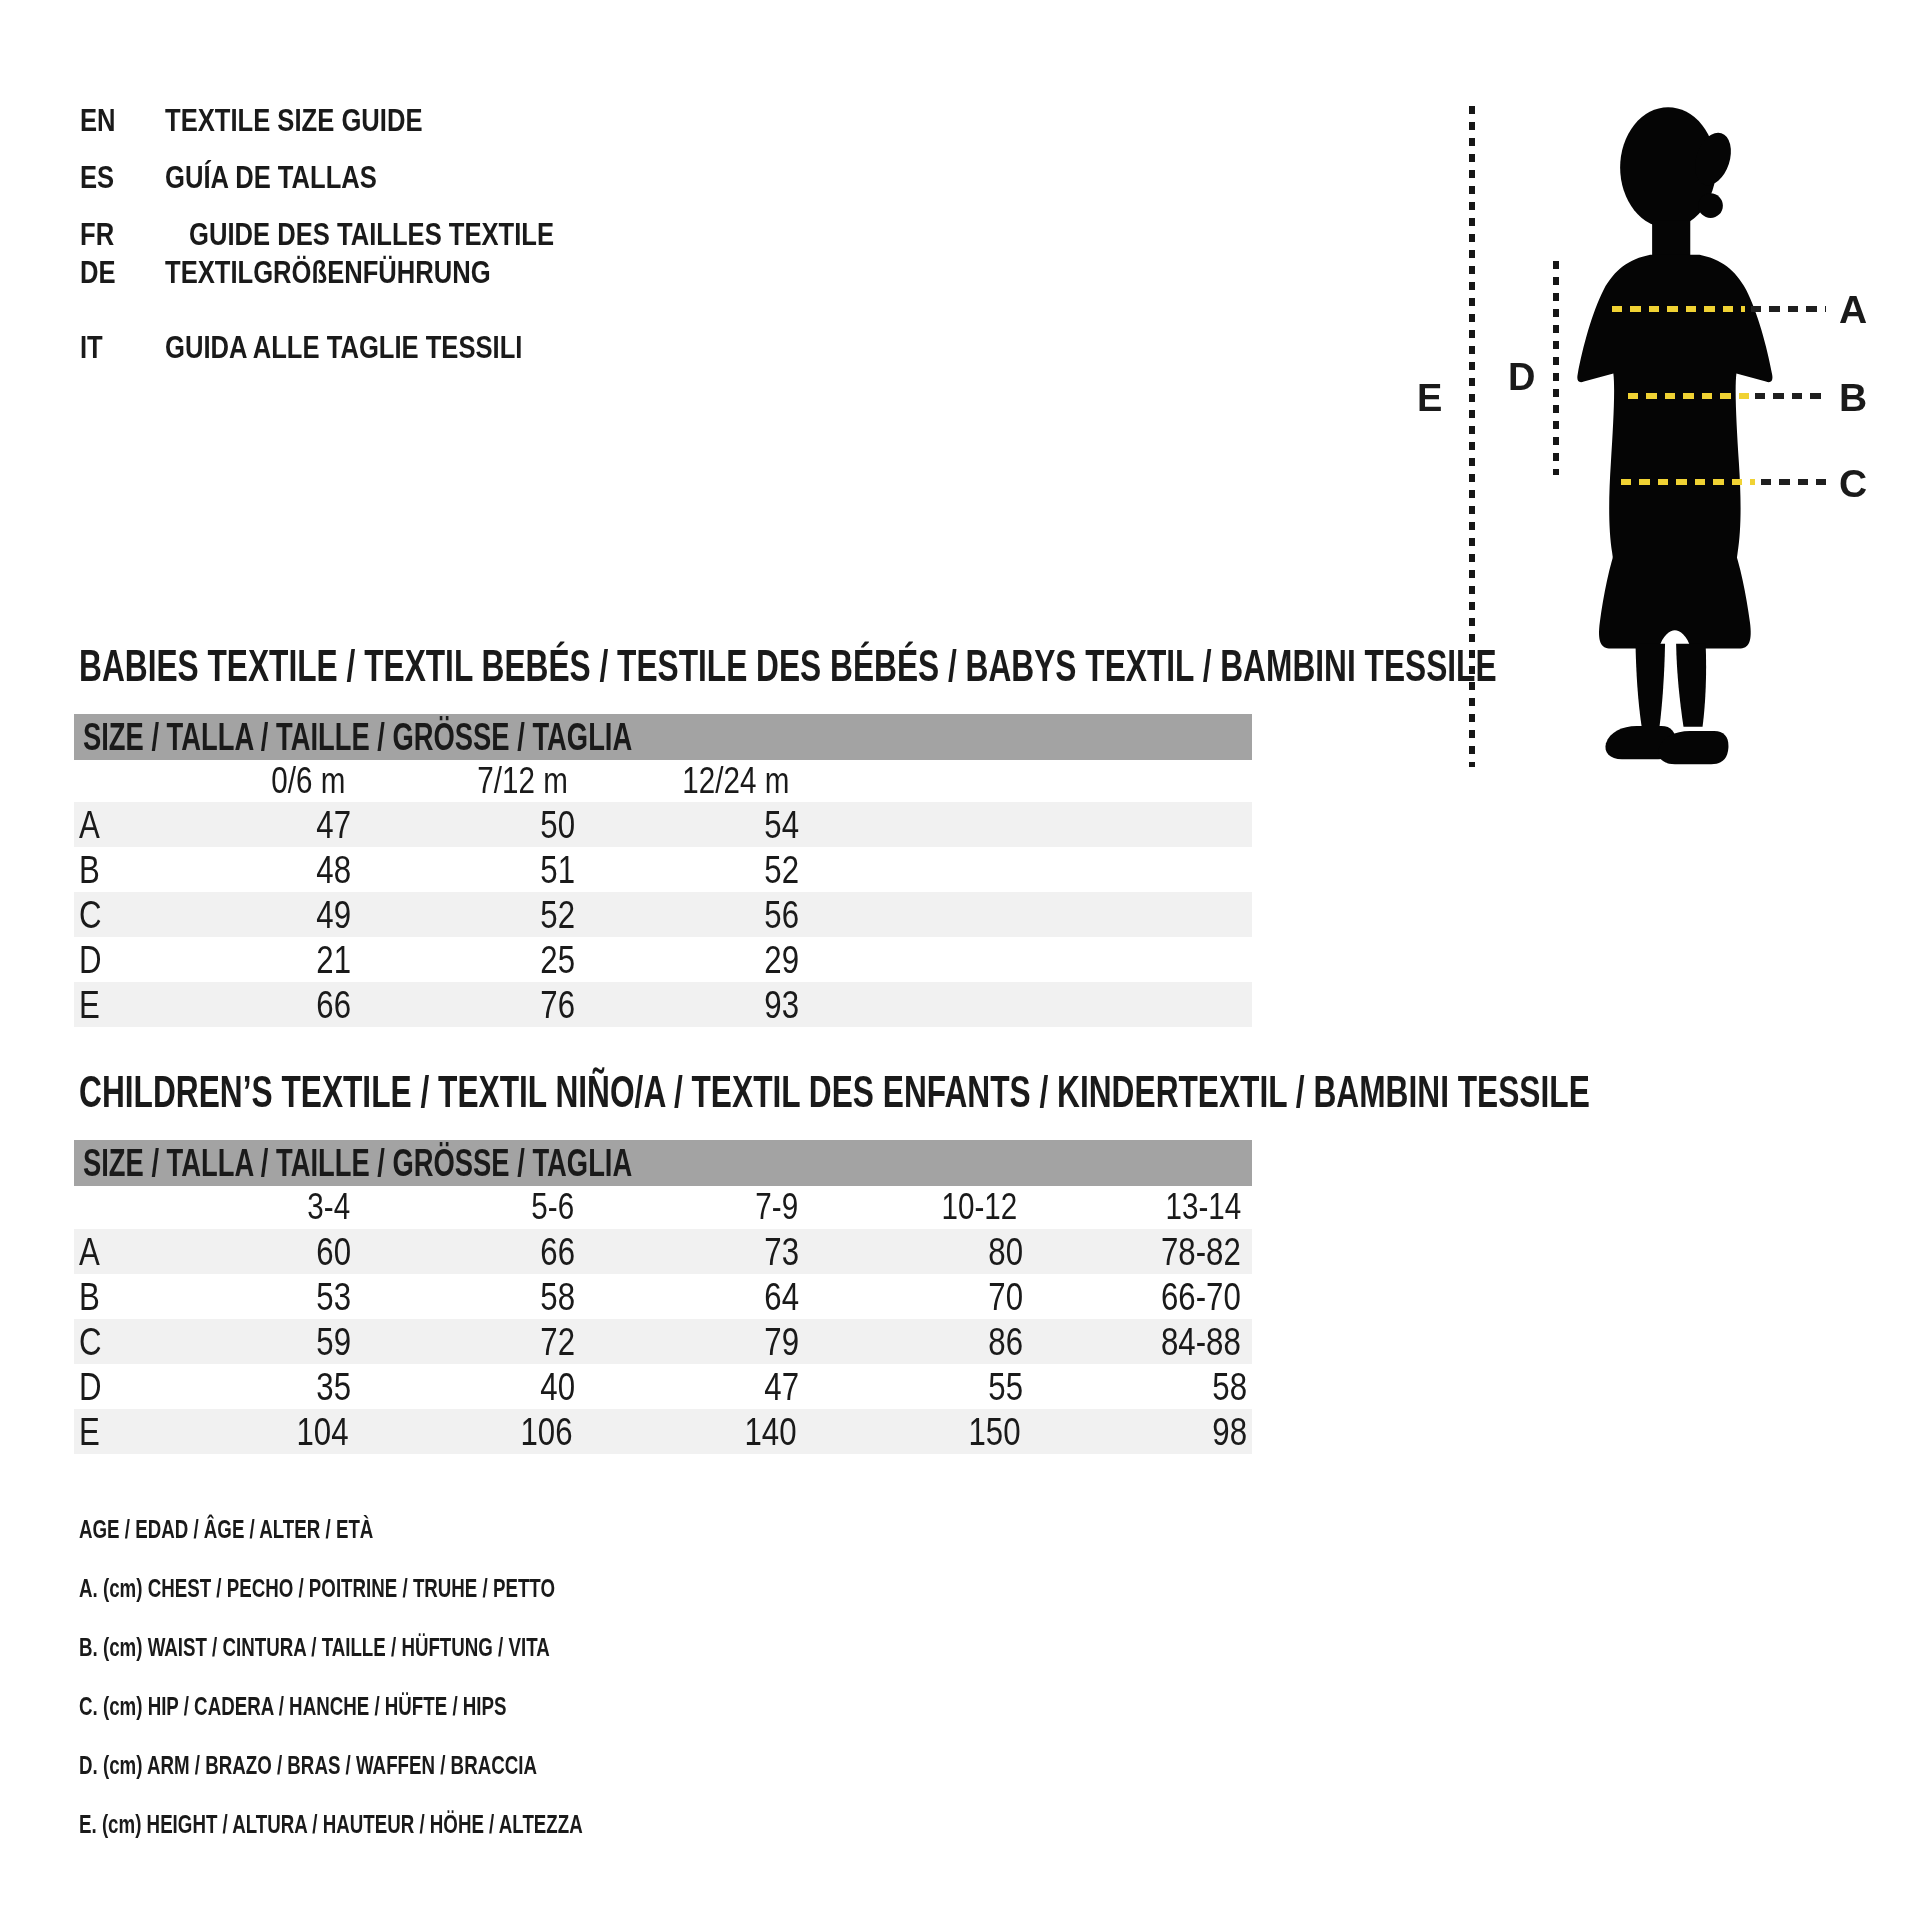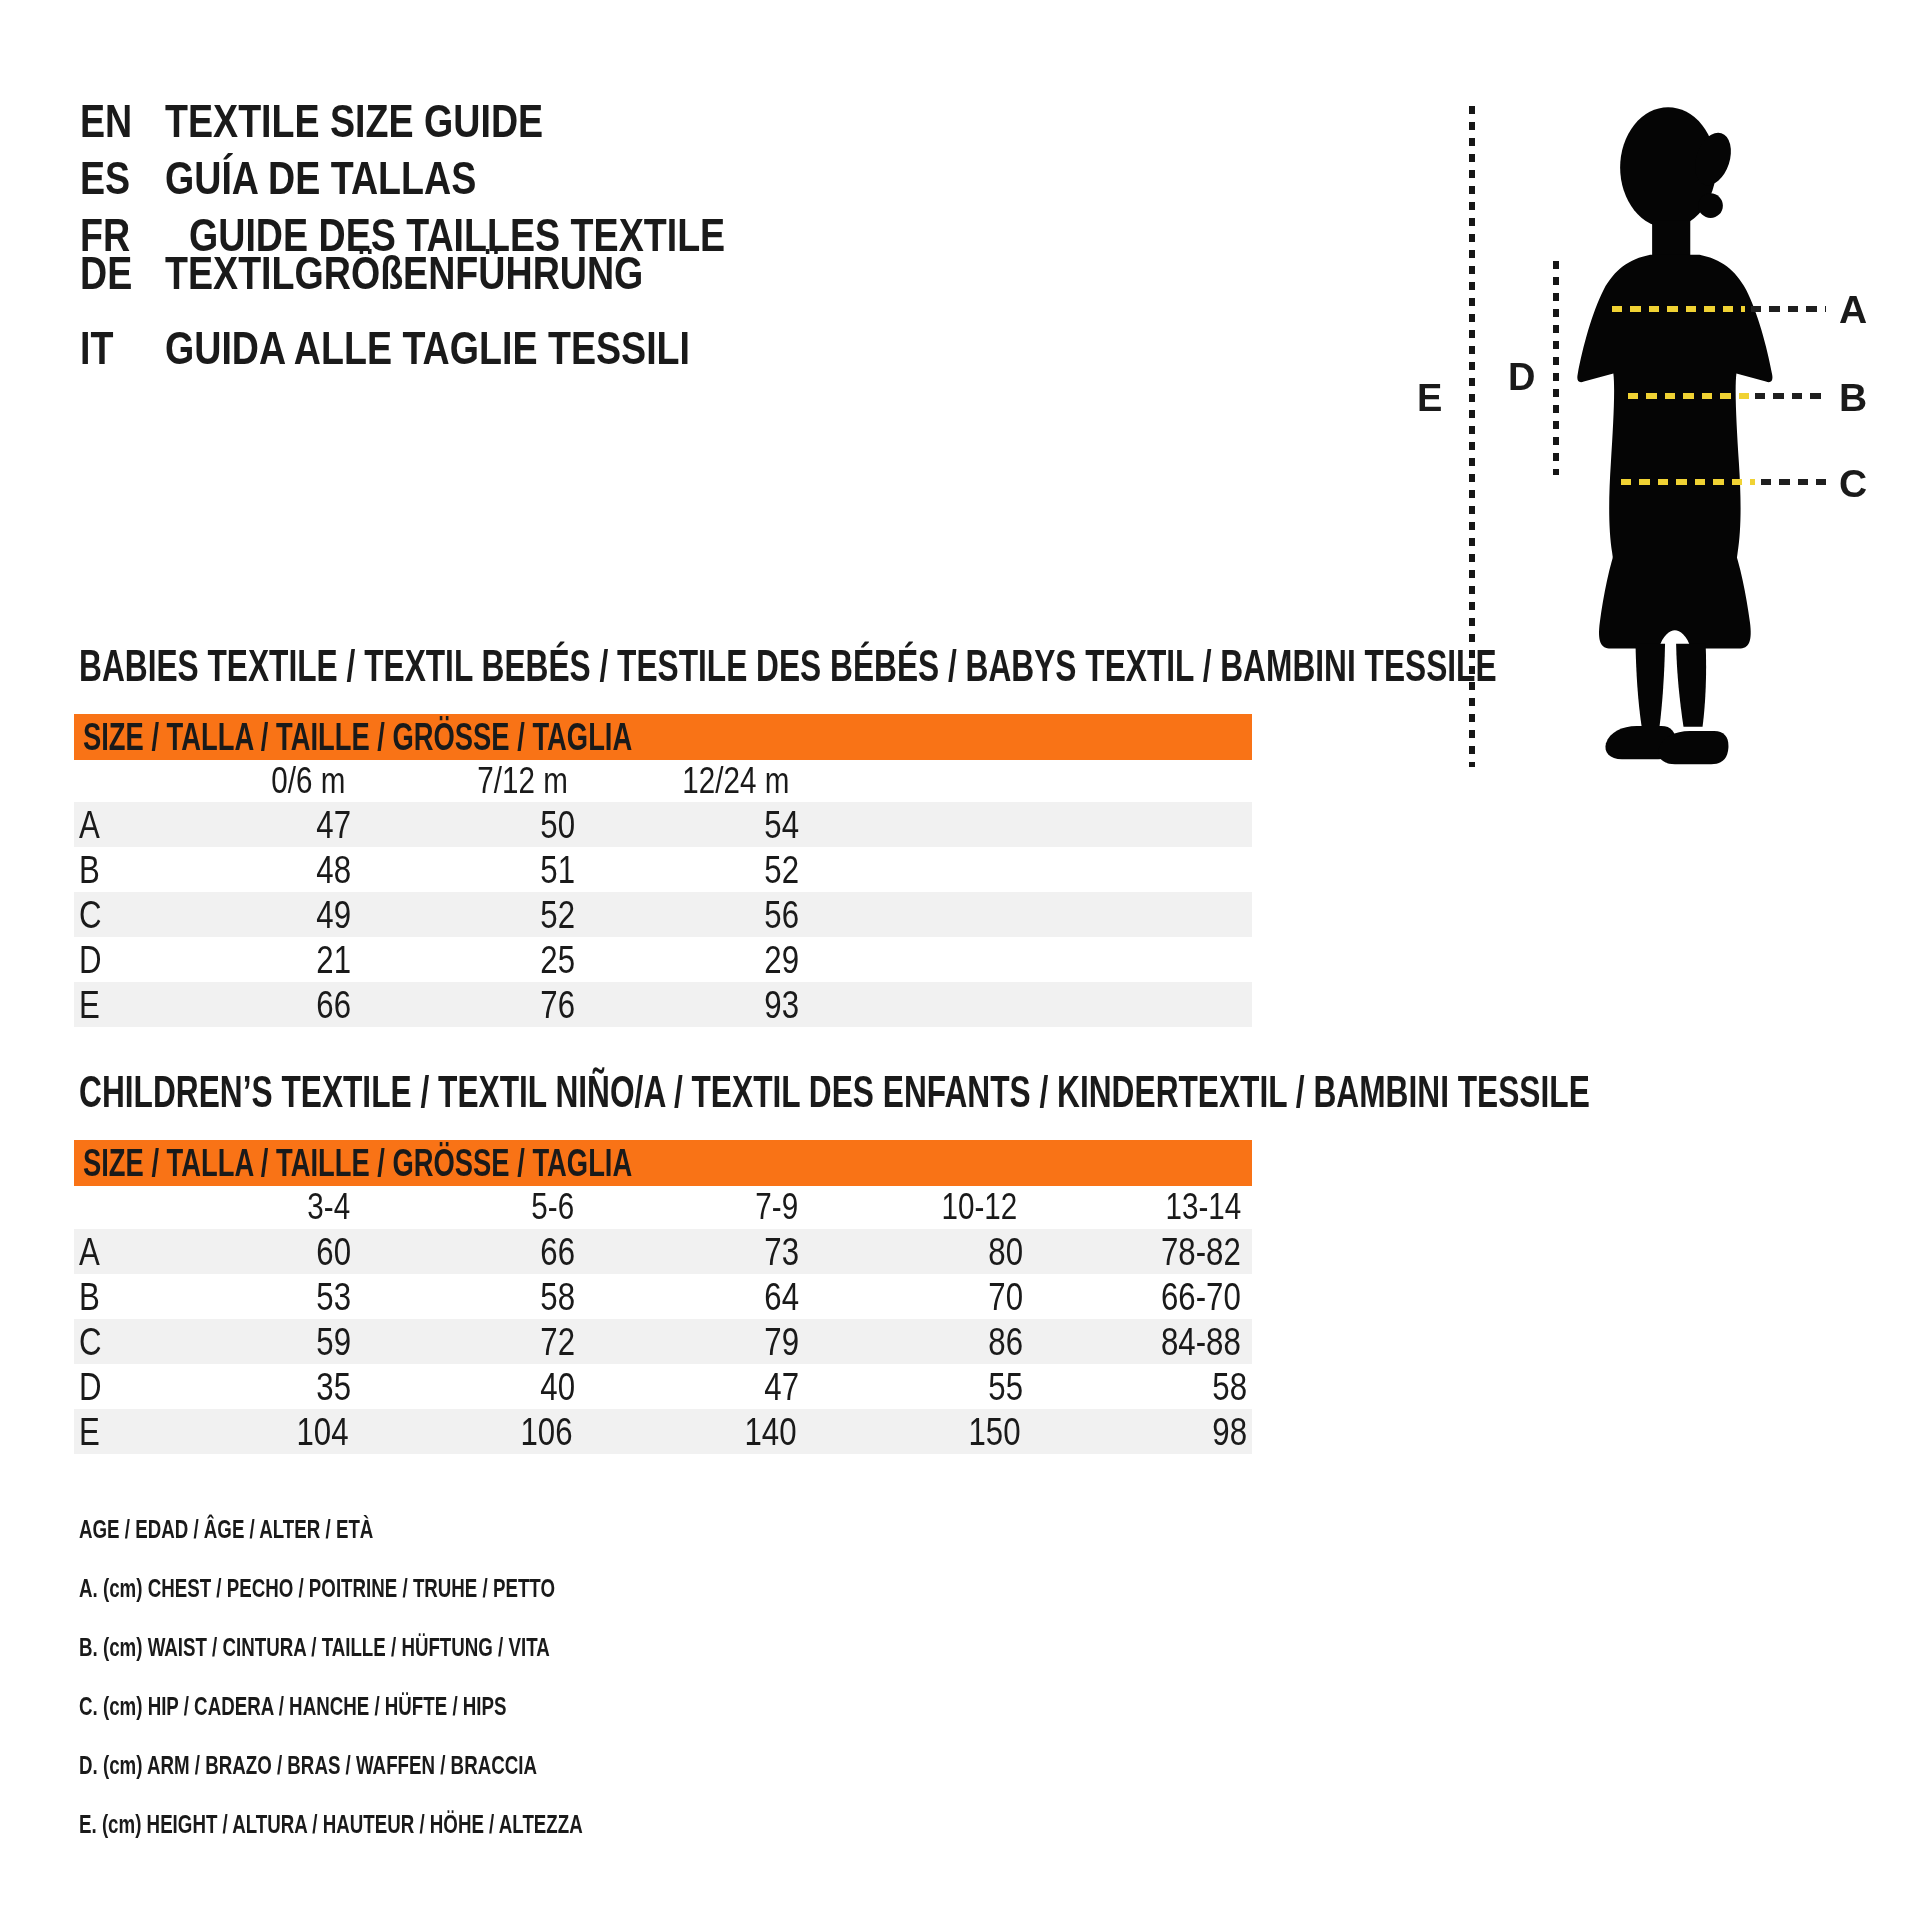--- a/index.html
+++ b/index.html
@@ -8,36 +8,36 @@
          font-family:"Liberation Sans", sans-serif; color:#1a1a1a; }
   .abs { position:absolute; }
 
   
   .cx  { display:inline-block; white-space:nowrap; transform:scaleX(0.72); transform-origin:0 50%; }
   .cx8 { display:inline-block; white-space:nowrap; transform:scaleX(0.80); transform-origin:0 50%; }
   .cxc { display:inline-block; white-space:nowrap; transform:scaleX(0.80); transform-origin:50% 50%; }
 
   
   .lang-row { position:absolute; left:80px; display:flex; height:57px; align-items:center;
-              font-weight:700; font-size:47px; }
+              font-weight:700; font-size:32px; }
   .lang-code { width:85px; flex:0 0 85px; }
 
   
   .vdots { position:absolute; width:5.5px;
            background:repeating-linear-gradient(to bottom,#161616 0 8px,transparent 8px 16px); }
   .hdash-y { position:absolute; height:6.2px;
            background:repeating-linear-gradient(to right,#f0d233 0 10.5px,transparent 10.5px 18.5px); }
   .hdash-k { position:absolute; height:6.2px;
            background:repeating-linear-gradient(to right,#1f1f1f 0 10.5px,transparent 10.5px 18.5px); }
   .fig-label { position:absolute; font-weight:700; font-size:39px; }
   .fig-label-sm { position:absolute; font-weight:700; font-size:38px; }
 
   
   .tbl-title { position:absolute; left:79px; font-weight:700; font-size:44px; line-height:49px; }
-  .size-bar  { position:absolute; left:74px; width:1178px; height:46px; background:#f97316;
+  .size-bar  { position:absolute; left:74px; width:1178px; height:46px; background:#a3a3a3;
                font-weight:700; font-size:38px; line-height:46px; padding-left:8.6px; }
   .trow { position:absolute; left:74px; width:1178px; display:grid;
           grid-template-columns:57px 224px 224px 224px 224px 224px; align-items:center;
           font-size:39px; font-weight:400; }
   .trow.colhead { height:43px; font-size:37px; }
   .trow.datarow { height:45px; }
   .trow.stripe  { background:#f1f1f1; }
   .cell  { text-align:right; }
   .rlbl  { text-align:left; padding-left:5px; }
 

